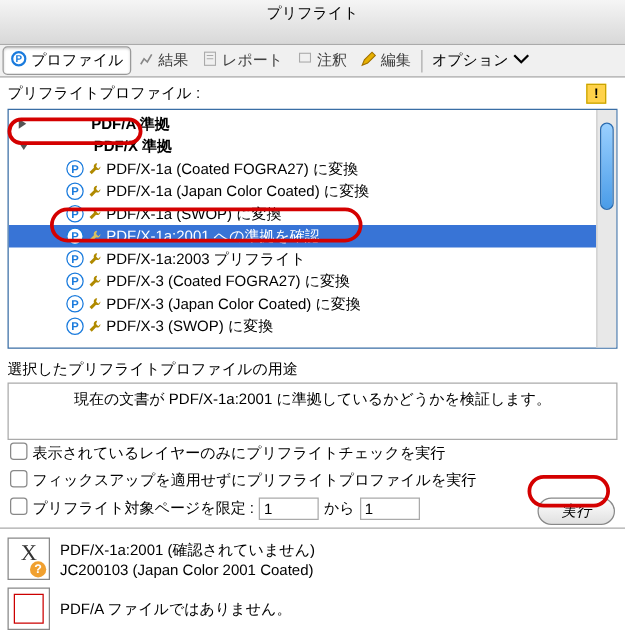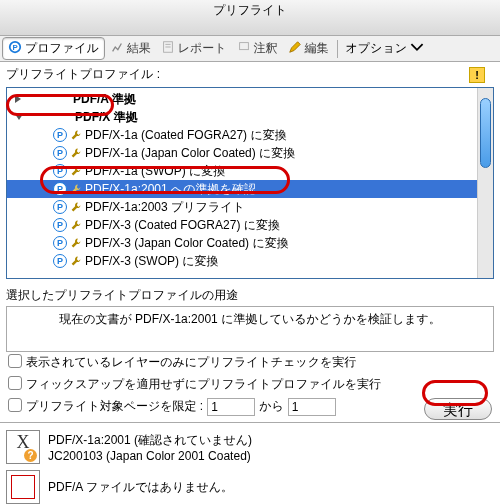--- a/index.html
+++ b/index.html
@@ -177,21 +177,22 @@
     background: #fff;
     padding: 0 3px;
     font-size: 12px;
   }
   .run-btn {
     margin-left: auto;
     padding: 2px 18px;
     border: 1px solid #888;
     border-radius: 11px;
     background: linear-gradient(#fff,#e0e0e0);
-    font-size: 15px;
+    font-size: 12px;
+    font-style: italic;
   }
   .footer {
     border-top: 1px solid #aaa;
     padding: 4px 6px;
   }
   .footer-row {
     display: flex;
     align-items: center;
     gap: 8px;
     padding: 3px 0;

